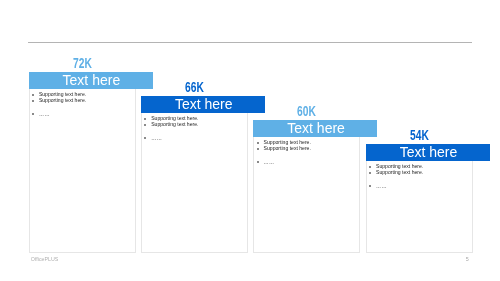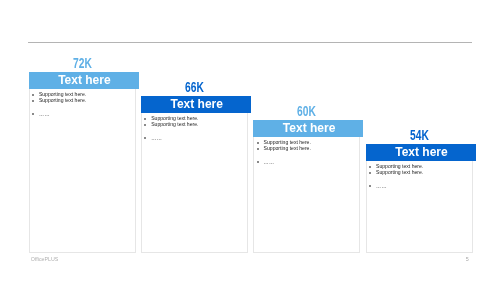--- a/index.html
+++ b/index.html
@@ -10,22 +10,22 @@
     overflow:hidden; position:relative;
   }
   .slide { position:absolute; left:0; top:0; width:500px; height:281px; background:#fff;padding-left:7px; }
 
   
   .topline { position:absolute; left:27.8px; top:42px; width:444.7px; height:1px; background:#b4b4b4; }
 
   
   .card { position:absolute; box-sizing:border-box; background:#fff;
           border:1px solid #e6e6e6; width:107px; }
-  .card-head { position:absolute; left:-1px; top:-1px; width:110px; height:17.5px;
-               color:#fff; font-weight:bold; font-size:12px;
+  .card-head { position:absolute; left:-1px; top:-1px; width:124px; height:17.5px;
+               color:#fff; font-weight:normal; font-size:14px;
                display:flex; align-items:center; justify-content:center; }
   .card-head > span { transform:translateZ(0); position:relative; left:0.7px; }
 
   .kpi { position:absolute; font-weight:bold; font-size:15.2px; text-align:center;
          width:107px; transform:scaleX(0.675) translateZ(0); transform-origin:center top; }
 
   .bullets { position:absolute; left:0; top:0; width:106px; }
   .bul { position:absolute; left:9.2px; font-size:5.1px; color:#1c1c1c;
          line-height:5.6px; white-space:nowrap; transform:translateZ(0); }
   .bul .dot { position:absolute; left:-6.9px; top:1.55px; width:2px; height:2px; background:#8a8a8a; }

